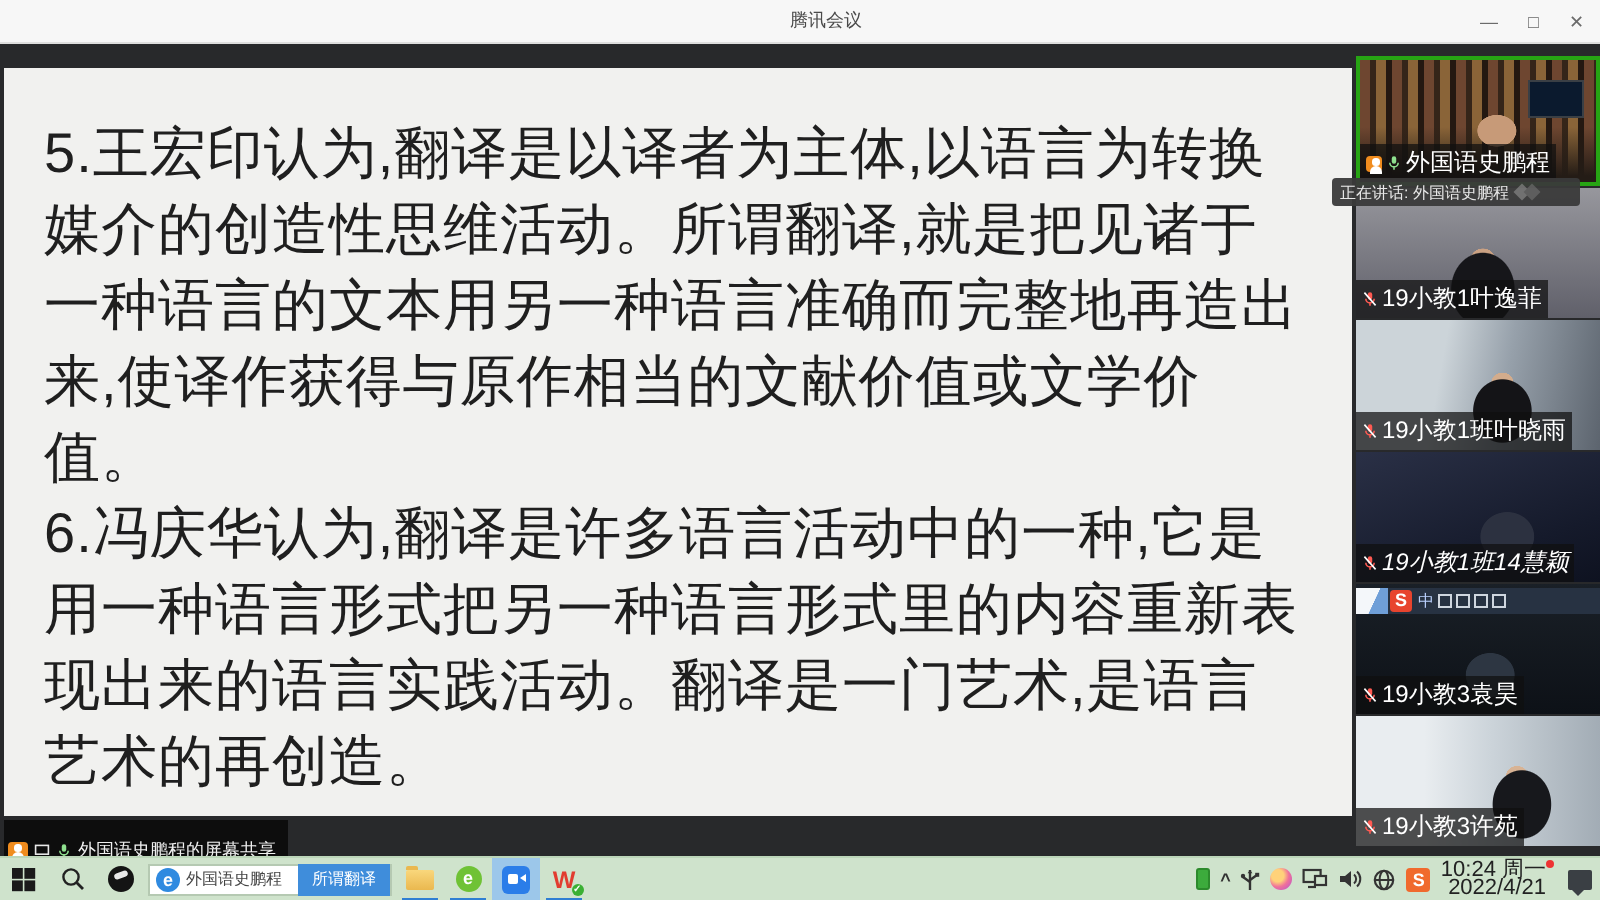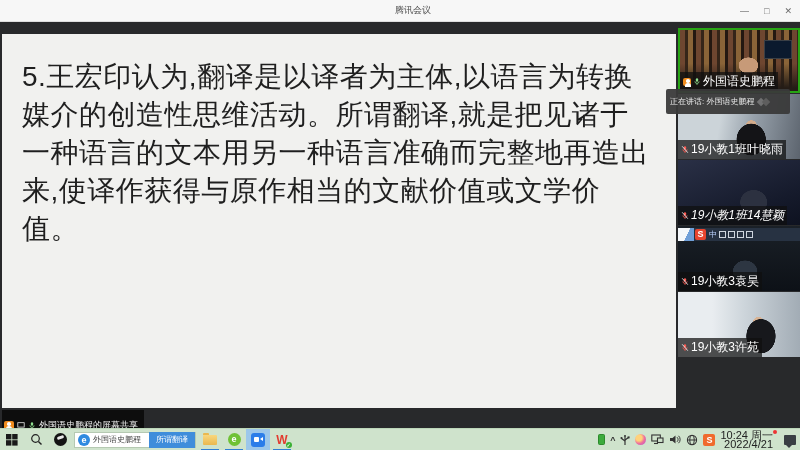--- a/index.html
+++ b/index.html
@@ -68,21 +68,21 @@
   
   .sogou-bar { position:absolute; top:2px; left:0; width:122px; height:13px; display:flex; align-items:center;
                background:linear-gradient(90deg,#dfe6ee 0 16px,#273242 16px); }
   .sogou-bar .wedge { width:16px; height:13px; background:linear-gradient(115deg,#f4f7fa 55%,#6f9fd8 56%); flex:0 0 auto; }
   .sogou-s { width:11px; height:11px; margin-left:1px; background:#e8442e; color:#fff; font-weight:bold; font-size:9px;
              line-height:11px; text-align:center; border-radius:2px; flex:0 0 auto; }
   .sogou-mode { color:#bcd2ff; font-size:8px; margin:0 2px 0 3px; }
   .sogou-bar .key { width:7px; height:7px; border:1px solid #cfd6df; margin-right:2px; flex:0 0 auto; }
 
   
-  .toast { position:absolute; left:666px; top:67px; width:124px; height:25px; background:rgba(58,58,58,.95);
+  .toast { position:absolute; left:666px; top:67px; width:124px; height:14px; background:rgba(58,58,58,.95);
            border-radius:2px; display:flex; align-items:center; padding:0 4px; z-index:5; }
   .toast .txt { font-size:8px; color:#e8e8e8; white-space:nowrap; }
   .toast .wm { margin-left:4px; position:relative; width:14px; height:8px; opacity:.35; flex:0 0 auto; }
   .toast .wm i { position:absolute; top:1px; width:6px; height:6px; background:#cfcfcf; transform:rotate(45deg); display:block; }
   .toast .wm i:first-child { left:0; } .toast .wm i:last-child { left:5px; background:#9a9a9a; }
 
   
   .taskbar { position:absolute; left:0; top:428px; width:800px; height:22px; background:#cfe3cc;
              border-top:1px solid #bcd6b9; display:flex; align-items:center; }
   .tb-slot { width:24px; height:22px; display:flex; align-items:center; justify-content:center; position:relative; }
@@ -129,20 +129,21 @@
       <span>□</span>
       <span>✕</span>
     </div>
   </div>
 
   <div class="workspace">
 
     <div class="slide">
       <div class="slide-text">
         <p>5.王宏印认为,翻译是以译者为主体,以语言为转换媒介的创造性思维活动。所谓翻译,就是把见诸于一种语言的文本用另一种语言准确而完整地再造出来,使译作获得与原作相当的文献价值或文学价值。</p>
+        <p>6.冯庆华认为,翻译是许多语言活动中的一种,它是用一种语言形式把另一种语言形式里的内容重新表现出来的语言实践活动。翻译是一门艺术,是语言艺术的再创造。</p>
       </div>
     </div>
 
     <div class="share-chip">
       <span class="avatar-sq"></span>
       <svg class="mic" viewBox="0 0 10 10" width="9" height="9">
         <rect x="1" y="1.5" width="8" height="5.5" fill="none" stroke="#e8e8e8" stroke-width="1"></rect>
         <line x1="3" y1="9" x2="7" y2="9" stroke="#e8e8e8" stroke-width="1"></line>
       </svg>
       <svg class="mic" viewBox="0 0 10 10" width="8" height="9">
@@ -160,20 +161,31 @@
           <span class="avatar-sq" style="width:8px;height:8px"></span>
           <svg class="mic" viewBox="0 0 10 10">
             <rect x="3.6" y="0.8" width="2.8" height="4.6" rx="1.4" fill="#8fe08f"></rect>
             <path d="M2.4 4.8a2.6 2.6 0 0 0 5.2 0" stroke="#8fe08f" stroke-width="1" fill="none"></path>
             <line x1="5" y1="7.6" x2="5" y2="9.2" stroke="#8fe08f" stroke-width="1"></line>
           </svg>
           <span>外国语史鹏程</span>
         </div>
       </div>
 
+      <div class="thumb t2">
+        <div class="name-tag">
+          <svg class="mic" viewBox="0 0 10 10">
+            <rect x="3.6" y="0.8" width="2.8" height="4.6" rx="1.4" fill="#ff5a52"></rect>
+            <path d="M2.4 4.8a2.6 2.6 0 0 0 5.2 0" stroke="#ff5a52" stroke-width="1" fill="none"></path>
+            <line x1="5" y1="7.6" x2="5" y2="9.2" stroke="#ff5a52" stroke-width="1"></line>
+            <line x1="1.5" y1="1" x2="8.5" y2="9" stroke="#fff" stroke-width="1"></line>
+          </svg>
+          <span>19小教1叶逸菲</span>
+        </div>
+      </div>
 
       <div class="thumb t3">
         <div class="name-tag">
           <svg class="mic" viewBox="0 0 10 10">
             <rect x="3.6" y="0.8" width="2.8" height="4.6" rx="1.4" fill="#ff5a52"></rect>
             <path d="M2.4 4.8a2.6 2.6 0 0 0 5.2 0" stroke="#ff5a52" stroke-width="1" fill="none"></path>
             <line x1="5" y1="7.6" x2="5" y2="9.2" stroke="#ff5a52" stroke-width="1"></line>
             <line x1="1.5" y1="1" x2="8.5" y2="9" stroke="#fff" stroke-width="1"></line>
           </svg>
           <span>19小教1班叶晓雨</span>

